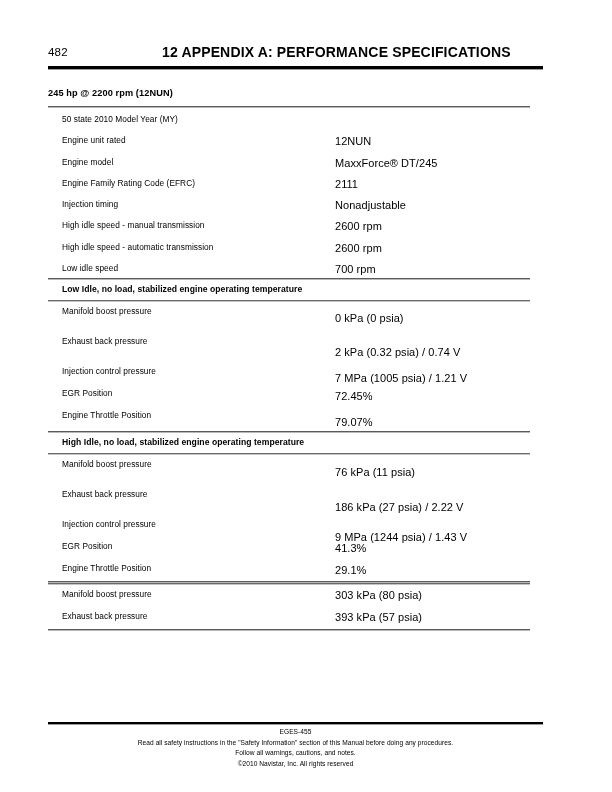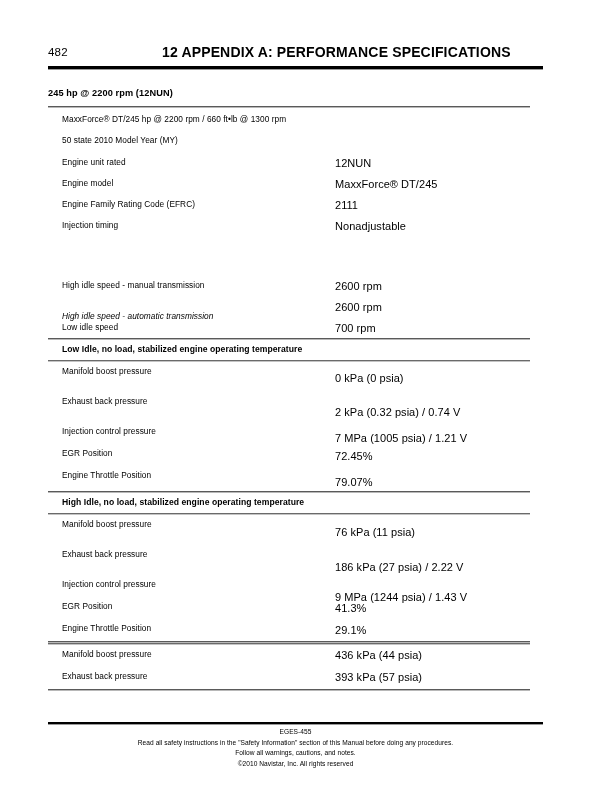--- a/index.html
+++ b/index.html
@@ -155,47 +155,44 @@
     <div class="page-number">482</div>
     <div class="runhead-title">12  APPENDIX A: PERFORMANCE SPECIFICATIONS</div>
   </div>
   <div class="runhead-rule"></div>
 
   <div class="rating-title">245 hp @ 2200 rpm (12NUN)</div>
 
   <div class="spec-table" id="spec-table">
       <div class="rule"></div>
       <div class="row" style="height: 21.3px;">
-        <div class="label" style="top: 6px;">MaxxForce® DT/245 hp @ 2200 rpm / 660 ft•lb @ 1300 rpm</div>
-      </div>
-      <div class="row" style="height: 21.3px;">
         <div class="label" style="top: 6px;">50 state 2010 Model Year (MY)</div>
       </div>
       <div class="row" style="height: 21.3px;">
         <div class="label" style="top: 6px;">Engine unit rated</div>
         <div class="value" style="top: 6px;">12NUN</div>
       </div>
       <div class="row" style="height: 21.3px;">
         <div class="label" style="top: 6px;">Engine model</div>
         <div class="value" style="top: 6px;">MaxxForce® DT/245</div>
       </div>
       <div class="row" style="height: 21.3px;">
         <div class="label" style="top: 6px;">Engine Family Rating Code (EFRC)</div>
         <div class="value" style="top: 6px;">2111</div>
       </div>
       <div class="row" style="height: 21.3px;">
         <div class="label" style="top: 6px;">Injection timing</div>
         <div class="value" style="top: 6px;">Nonadjustable</div>
       </div>
-      <div class="row" style="height: 21.3px; margin-top: 38px;">
+      <div class="row" style="height: 21.3px;">
         <div class="label" style="top: 6px;">High idle speed - manual transmission</div>
         <div class="value" style="top: 6px;">2600 rpm</div>
       </div>
       <div class="row" style="height: 21.3px;">
-        <div class="label" style="top: 16px; font-style: italic;">High idle speed - automatic transmission</div>
+        <div class="label" style="top: 6px;">High idle speed - automatic transmission</div>
         <div class="value" style="top: 6px;">2600 rpm</div>
       </div>
       <div class="row" style="height: 21.3px;">
         <div class="label" style="top: 6px;">Low idle speed</div>
         <div class="value" style="top: 6px;">700 rpm</div>
       </div>
       <div class="rule"></div>
       <div class="section-head" style="height: 20px;">
         <div class="sh-text" style="top: 4px;">Low Idle, no load, stabilized engine operating temperature</div>
       </div>
@@ -242,21 +239,21 @@
         <div class="value" style="top: 5px;">41.3%</div>
       </div>
       <div class="row" style="height: 22px;">
         <div class="label" style="top: 4px;">Engine Throttle Position</div>
         <div class="value" style="top: 5px;">29.1%</div>
       </div>
       <div class="rule"></div>
       <div class="rule thin"></div>
       <div class="row" style="height: 22px;">
         <div class="label" style="top: 4px;">Manifold boost pressure</div>
-        <div class="value" style="top: 4px;">436 kPa (44 psia)</div>
+        <div class="value" style="top: 4px;">303 kPa (80 psia)</div>
       </div>
       <div class="row" style="height: 22px;">
         <div class="label" style="top: 4px;">Exhaust back pressure</div>
         <div class="value" style="top: 4px;">393 kPa (57 psia)</div>
       </div>
       <div class="rule"></div>
     </div>
 
   <div class="footer-rule"></div>
   <div class="footer">

